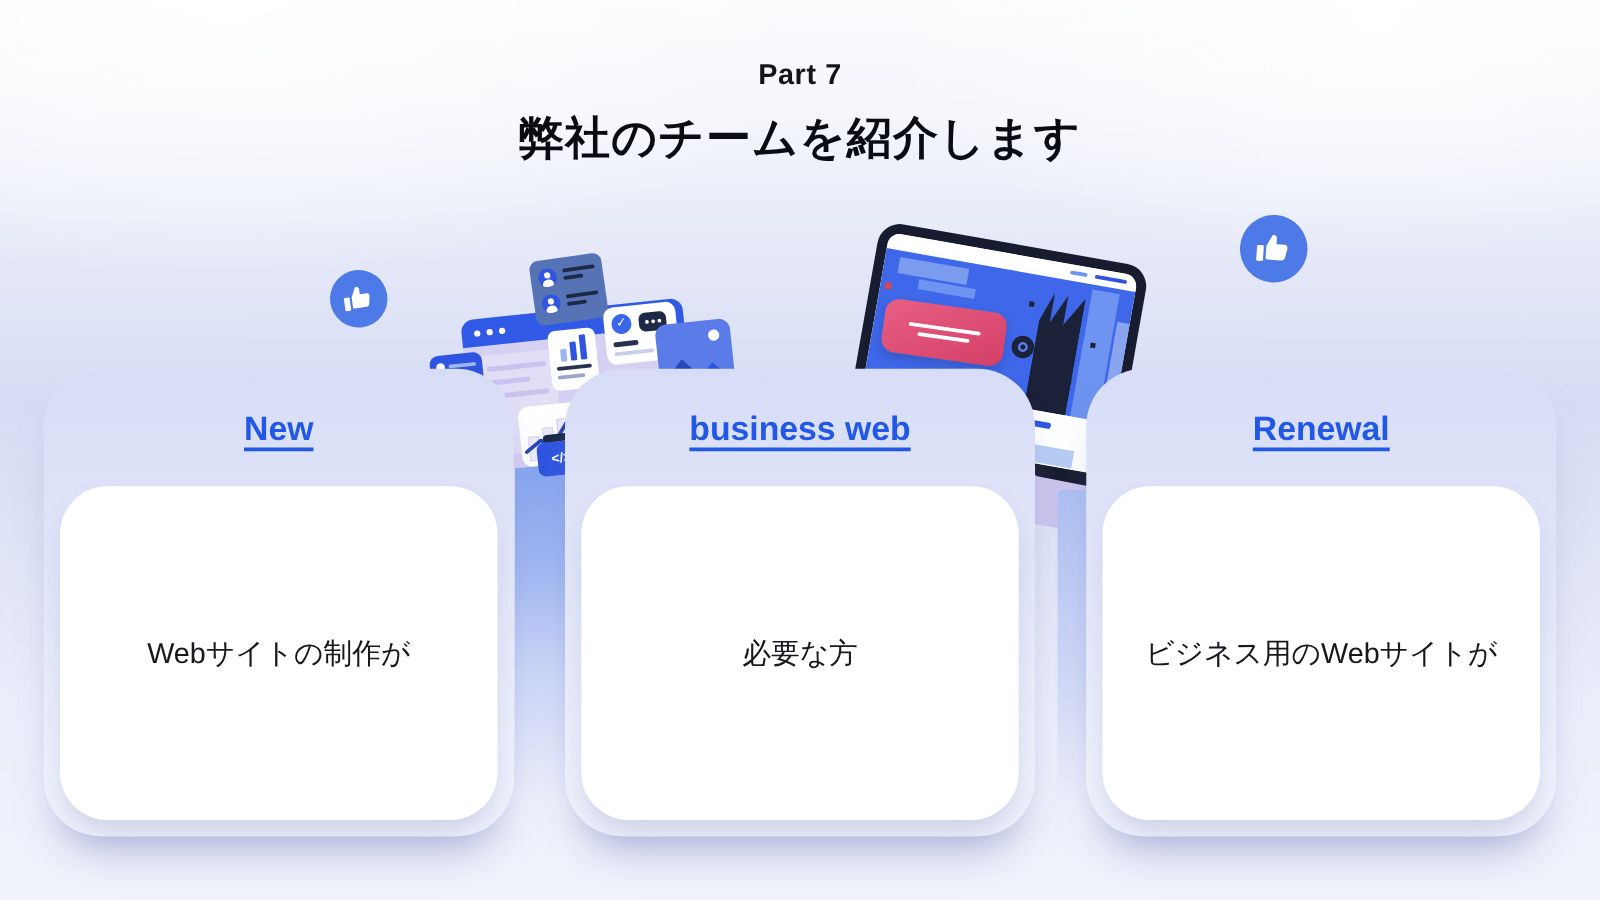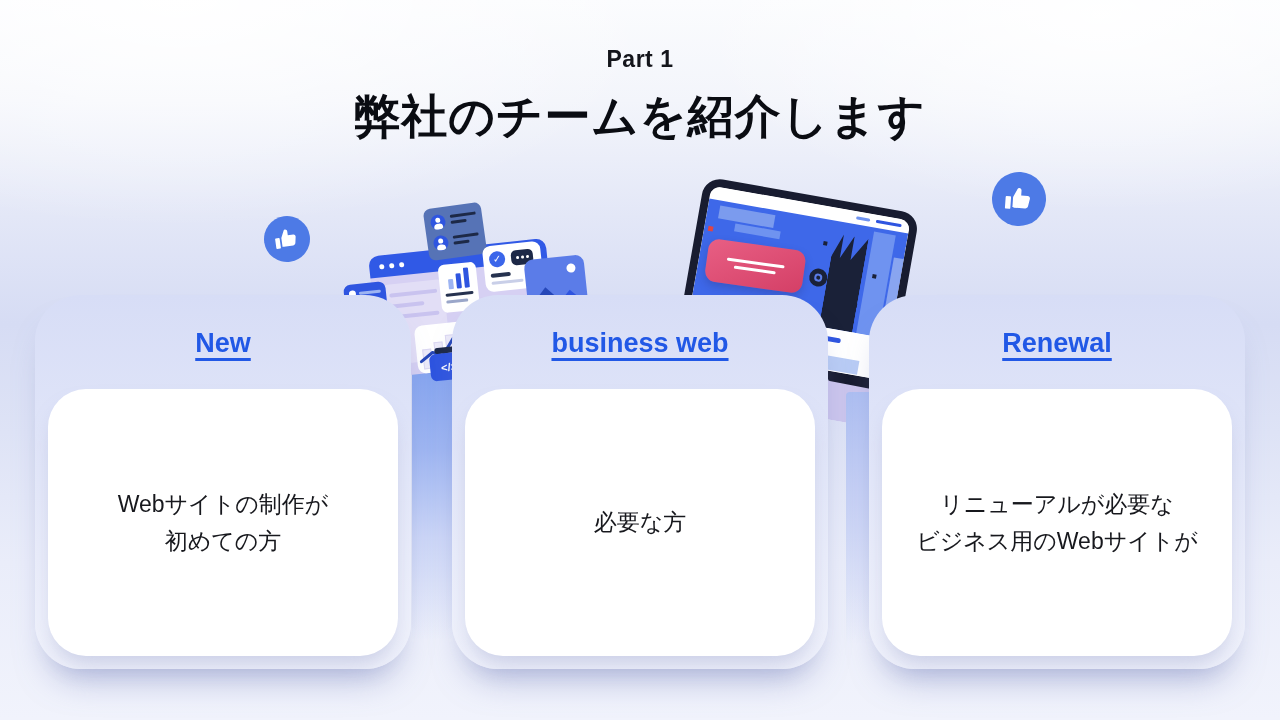--- a/index.html
+++ b/index.html
@@ -8,21 +8,21 @@
     font-family:"Liberation Sans","DejaVu Sans",sans-serif;
     background:
       radial-gradient(55% 45% at 14% 0%, rgba(255,255,255,.95), rgba(255,255,255,0) 70%),
       radial-gradient(50% 42% at 86% 2%, rgba(255,255,255,.92), rgba(255,255,255,0) 65%),
       linear-gradient(180deg,#fbfcfe 0%,#f3f5fb 14%,#e3e7f7 30%,#d6dcf4 45%,#dee3f6 60%,#eaedfa 78%,#f1f3fc 100%);
   }
   
   .kicker{position:absolute;top:46px;left:0;width:100%;text-align:center;
     font-size:23px;font-weight:bold;color:#14151b;letter-spacing:.5px;z-index:2;}
   .title{position:absolute;top:86px;left:0;width:100%;text-align:center;margin:0;
-    font-size:46px;font-weight:800;color:#0a0c12;letter-spacing:1px;z-index:2;}
+    font-size:36px;font-weight:800;color:#0a0c12;letter-spacing:1px;z-index:2;}
   
   .thumb{position:absolute;border-radius:50%;background:#4d7ae6;z-index:1;
     display:flex;align-items:center;justify-content:center;}
   .thumb svg{width:60%;height:60%;}
   .thumb-left{left:264px;top:216px;width:46px;height:46px;transform:rotate(-8deg);}
   .thumb-right{left:992px;top:172px;width:54px;height:54px;transform:rotate(4deg);}
   
   .stem{position:absolute;z-index:1;border-radius:4px;}
   .stem-left{left:412px;top:348px;width:40px;height:292px;
     background:linear-gradient(180deg,#7fa0ef 0%,#9fb6f2 35%,#ccd6f7 65%,rgba(236,240,252,0) 100%);}
@@ -133,21 +133,21 @@
   .card-label{font-size:27px;font-weight:bold;color:#2158e6;text-decoration:underline;
     text-decoration-thickness:3px;text-underline-offset:6px;cursor:pointer;}
   .card-inner{position:absolute;left:13px;right:13px;top:94px;bottom:13px;background:#fff;border-radius:38px;
     box-shadow:0 14px 22px -6px rgba(125,135,190,.35);
     display:flex;flex-direction:column;justify-content:center;align-items:center;}
   .card-line{font-size:23px;line-height:37px;color:#17181d;text-align:center;}
 </style>
 </head>
 <body>
 
-<div class="kicker">Part 1</div>
+<div class="kicker">Part 7</div>
 <h1 class="title">弊社のチームを紹介します</h1>
 
 <div class="thumb thumb-left">
   <svg viewBox="0 0 24 24" fill="#ffffff">
     <path d="M2.6 10.3h2.6c.4 0 .7.3.7.7v7.9c0 .4-.3.7-.7.7H2.6c-.4 0-.7-.3-.7-.7V11c0-.4.3-.7.7-.7z"></path>
     <path d="M7.4 18.6v-8l2.9-6.1c.2-.5.7-.8 1.2-.8 1 0 1.8.8 1.8 1.8v3.6h4.8c1.2 0 2 1.1 1.8 2.2l-1 5.4c-.2 1-1.1 1.8-2.1 1.8H8.7c-.5 0-1-.2-1.3-.5z"></path>
   </svg>
 </div>
 <div class="thumb thumb-right">
   <svg viewBox="0 0 24 24" fill="#ffffff">
@@ -274,33 +274,31 @@
   </div>
 </div>
 
 <section class="cards">
   <article class="card">
     <div class="card-label-wrap">
       <a class="card-label">New</a>
     </div>
     <div class="card-inner">
       <div class="card-line">Webサイトの制作が</div>
-      <div class="card-line">初めての方</div>
     </div>
   </article>
   <article class="card">
     <div class="card-label-wrap">
       <a class="card-label">business web</a>
     </div>
     <div class="card-inner">
       <div class="card-line">必要な方</div>
     </div>
   </article>
   <article class="card">
     <div class="card-label-wrap">
       <a class="card-label">Renewal</a>
     </div>
     <div class="card-inner">
-      <div class="card-line">リニューアルが必要な</div>
       <div class="card-line">ビジネス用のWebサイトが</div>
     </div>
   </article>
 </section>
 
 </body></html>

